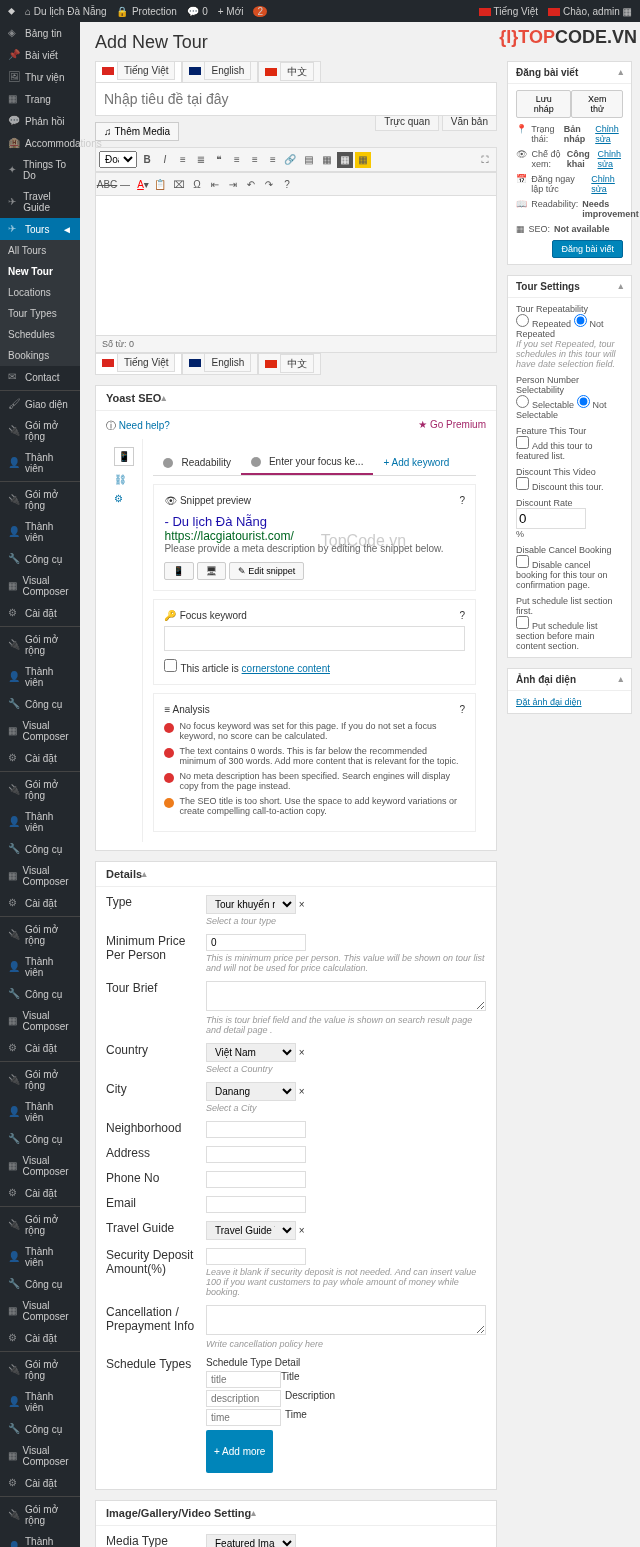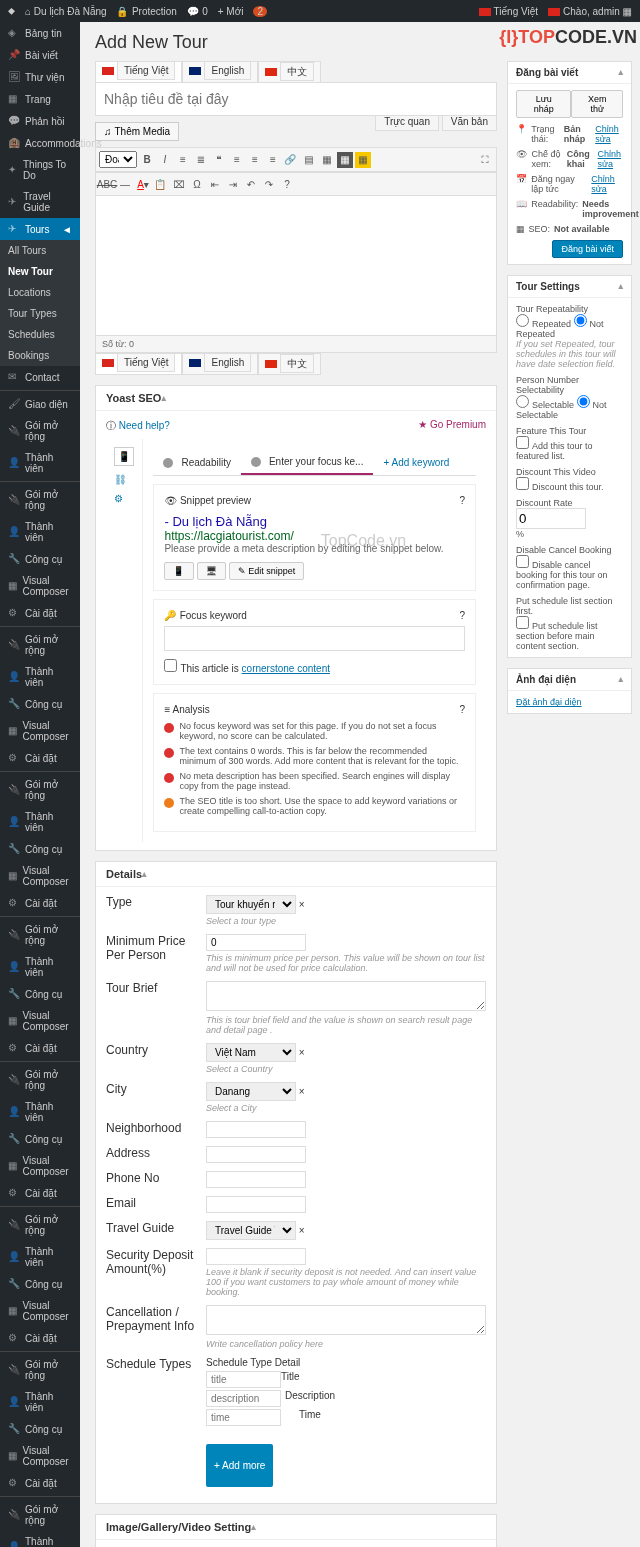--- a/index.html
+++ b/index.html
@@ -522,21 +522,21 @@
                 <div class="val">
 <div style="font-size:10px;margin-bottom:3px">Schedule Type Detail</div>
 <div style="display:flex;margin-bottom:2px">
                     <input style="width: 75px;" placeholder="title">
                     <span>Title</span>
                   </div>
 <div style="display:flex;gap:4px;margin-bottom:2px">
                     <input style="width: 75px;" placeholder="description">
                     <span>Description</span>
                   </div>
-<div style="display:flex;gap:18px;margin-bottom:14px">
+<div style="display:flex;gap:4px;margin-bottom:0">
                     <input style="width: 75px;" placeholder="time">
                     <span>Time</span>
                   </div>
 <button class="btn-add">+ Add more</button>
 </div>
               </div>
 </div>
 </div>
 
 

